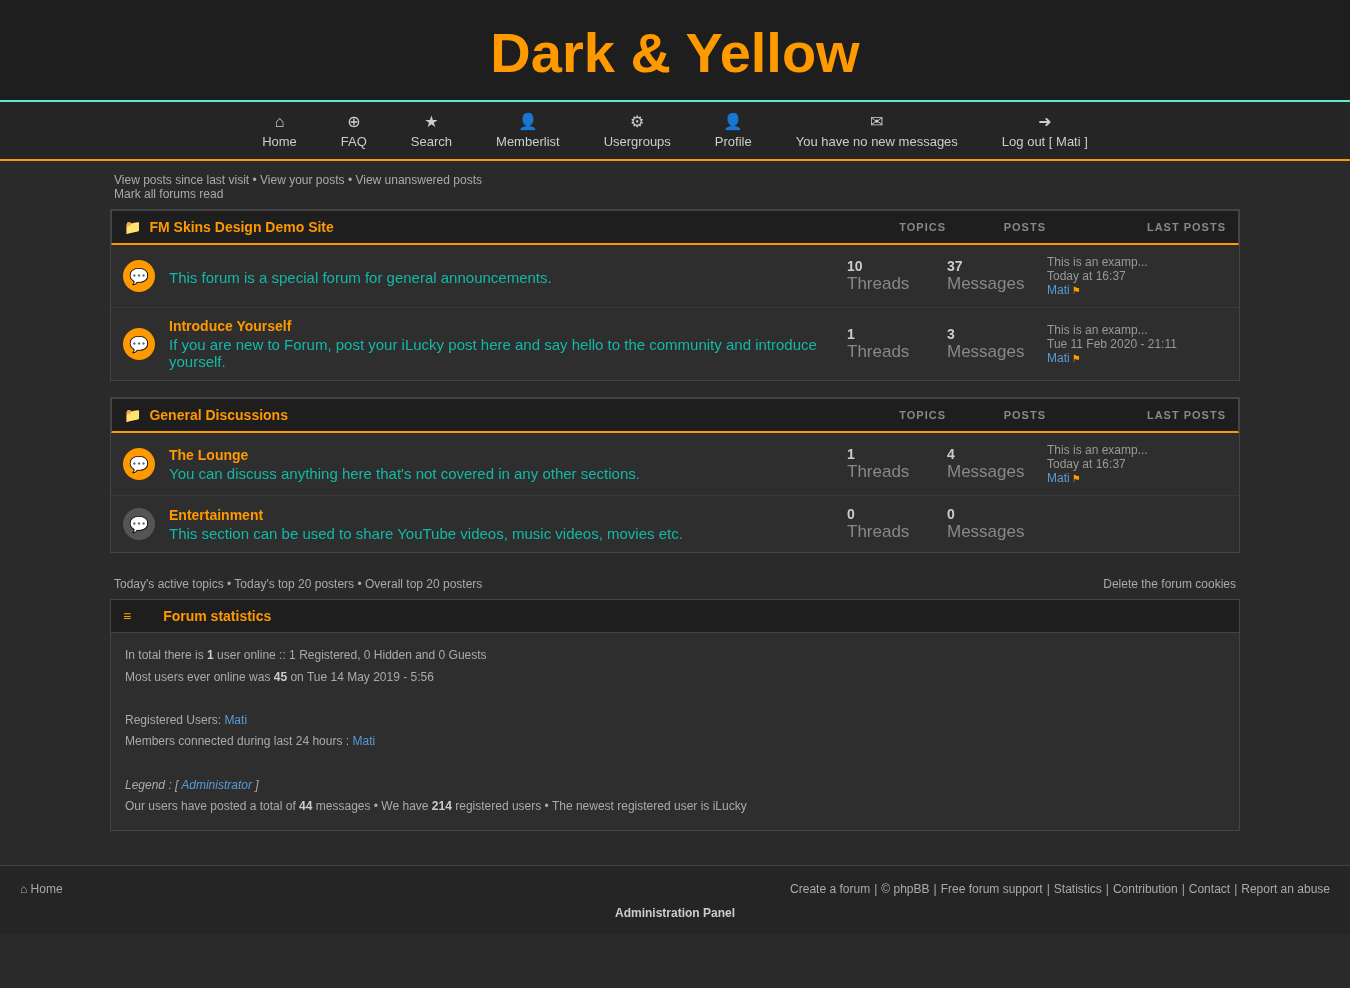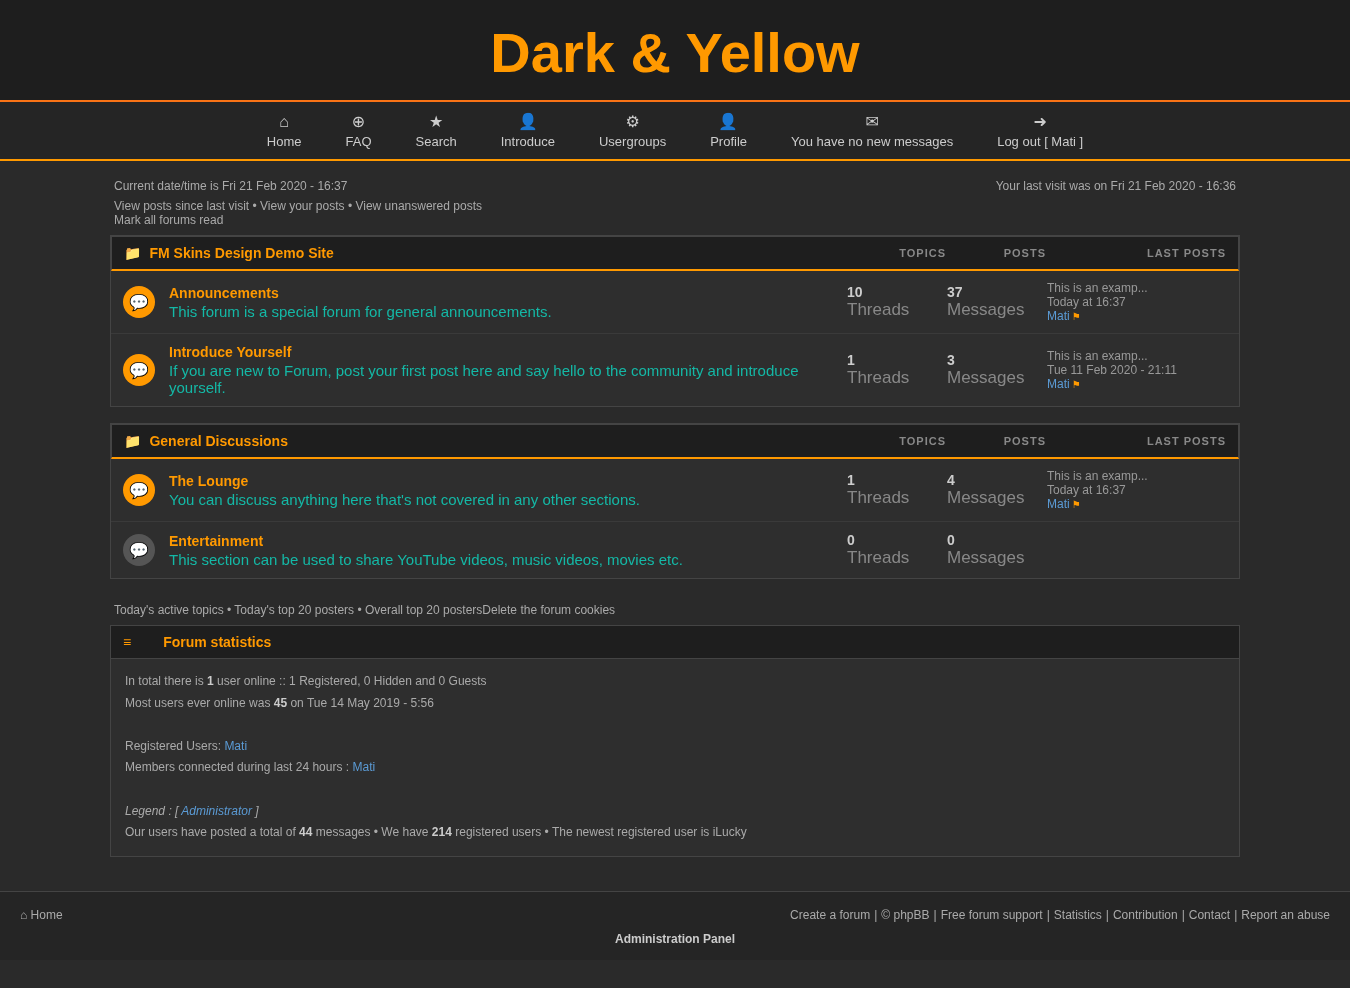--- a/index.html
+++ b/index.html
@@ -8,21 +8,21 @@
       font-family: Arial, Helvetica, sans-serif;
       font-size: 13px;
       color: #ccc;
     }
 
     
     #site-header {
       background-color: #1e1e1e;
       text-align: center;
       padding: 20px 0 15px;
-      border-bottom: 2px solid #f97316;
+      border-bottom: 2px solid #5eead4;
     }
     #site-title {
       font-size: 56px;
       font-weight: bold;
       color: #f90;
       font-family: Arial, Helvetica, sans-serif;
     }
 
     
     #navbar {
@@ -181,21 +181,21 @@
     }
     .mini-icon {
       color: #f90;
       font-size: 10px;
       margin-left: 2px;
     }
 
     
     #stats-bar {
       display: flex;
-      justify-content: flex-start;
+      justify-content: space-between;
       padding: 8px 4px;
       font-size: 12px;
       color: #aaa;
       margin-top: 4px;
     }
     #stats-bar a, #stats-bar span.link {
       color: #aaa;
       cursor: pointer;
       text-decoration: none;
     }
@@ -298,21 +298,21 @@
   <a class="nav-item">
     <span class="nav-icon">⊕</span>
     <span>FAQ</span>
   </a>
   <a class="nav-item">
     <span class="nav-icon">★</span>
     <span>Search</span>
   </a>
   <a class="nav-item">
     <span class="nav-icon">👤</span>
-    <span>Introduce</span>
+    <span>Memberlist</span>
   </a>
   <a class="nav-item">
     <span class="nav-icon">⚙</span>
     <span>Usergroups</span>
   </a>
   <a class="nav-item">
     <span class="nav-icon">👤</span>
     <span>Profile</span>
   </a>
   <a class="nav-item">
@@ -320,24 +320,20 @@
     <span>You have no new messages</span>
   </a>
   <a class="nav-item">
     <span class="nav-icon">➜</span>
     <span>Log out [ Mati ]</span>
   </a>
 </nav>
 
 <div id="main-container">
 
-  <div id="date-bar">
-    <span>Current date/time is Fri 21 Feb 2020 - 16:37</span>
-    <span>Your last visit was on Fri 21 Feb 2020 - 16:36</span>
-  </div>
   <div id="links-bar">
     <div>
       <a>View posts since last visit</a>
       <span> • </span>
       <a>View your posts</a>
       <span> • </span>
       <a>View unanswered posts</a>
     </div>
     <span id="mark-all-read">Mark all forums read</span>
   </div>
@@ -347,21 +343,20 @@
       <span class="category-icon">📁</span>
       <span class="category-title">FM Skins Design Demo Site</span>
       <span class="col-header">TOPICS</span>
       <span class="col-header">POSTS</span>
       <span class="col-header col-header-last">LAST POSTS</span>
     </div>
 
     <div class="forum-row">
       <div class="forum-bubble">💬</div>
       <div class="forum-info">
-        <div class="forum-name">Announcements</div>
         <div class="forum-desc">This forum is a special forum for general announcements.</div>
       </div>
       <div class="forum-stat">
         <div class="stat-num">10</div>
         <div class="stat-label">Threads</div>
       </div>
       <div class="forum-stat">
         <div class="stat-num">37</div>
         <div class="stat-label">Messages</div>
       </div>
@@ -369,21 +364,21 @@
         <div class="forum-last-title">This is an examp...</div>
         <div class="forum-last-date">Today at 16:37</div>
         <div><span class="forum-last-user">Mati</span><span class="mini-icon">⚑</span></div>
       </div>
     </div>
 
     <div class="forum-row">
       <div class="forum-bubble">💬</div>
       <div class="forum-info">
         <div class="forum-name">Introduce Yourself</div>
-        <div class="forum-desc">If you are new to Forum, post your first post here and say hello to the community and introduce yourself.</div>
+        <div class="forum-desc">If you are new to Forum, post your iLucky post here and say hello to the community and introduce yourself.</div>
       </div>
       <div class="forum-stat">
         <div class="stat-num">1</div>
         <div class="stat-label">Threads</div>
       </div>
       <div class="forum-stat">
         <div class="stat-num">3</div>
         <div class="stat-label">Messages</div>
       </div>
       <div class="forum-last">

